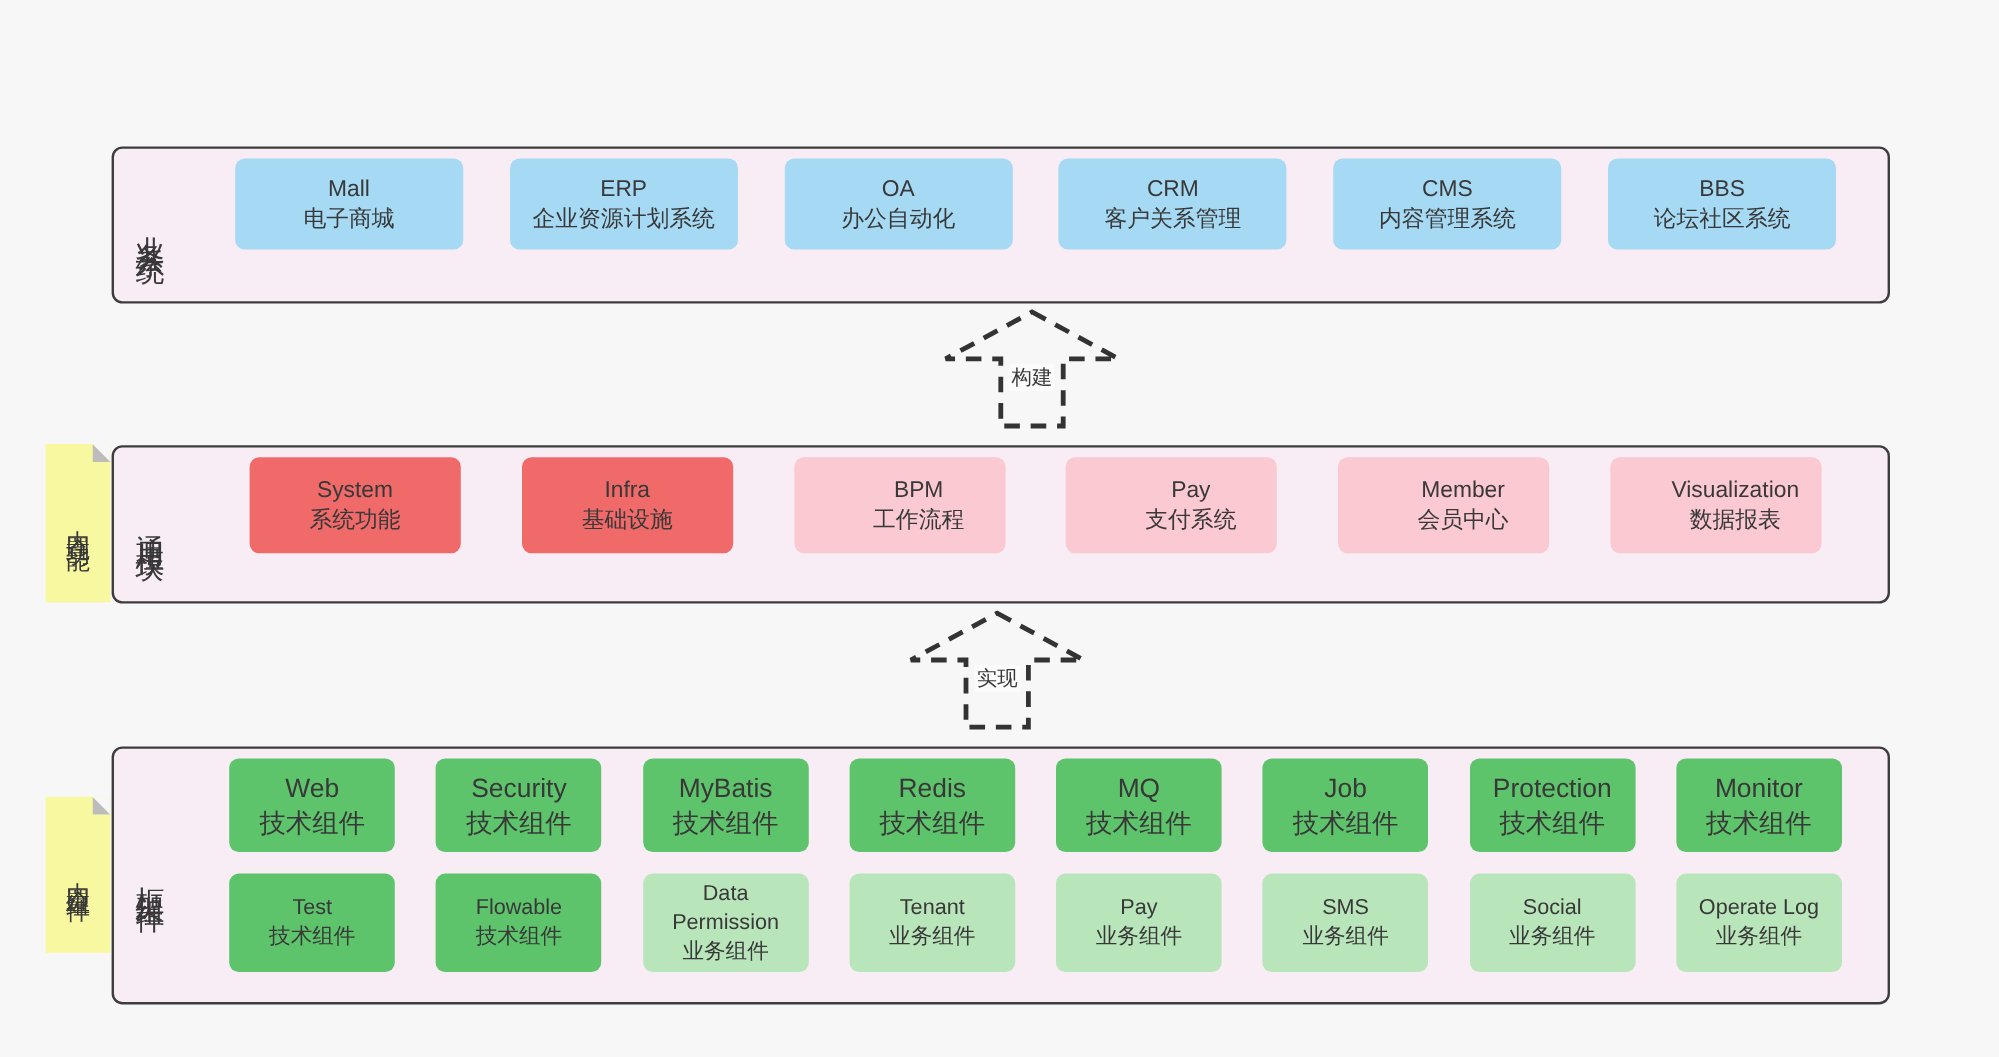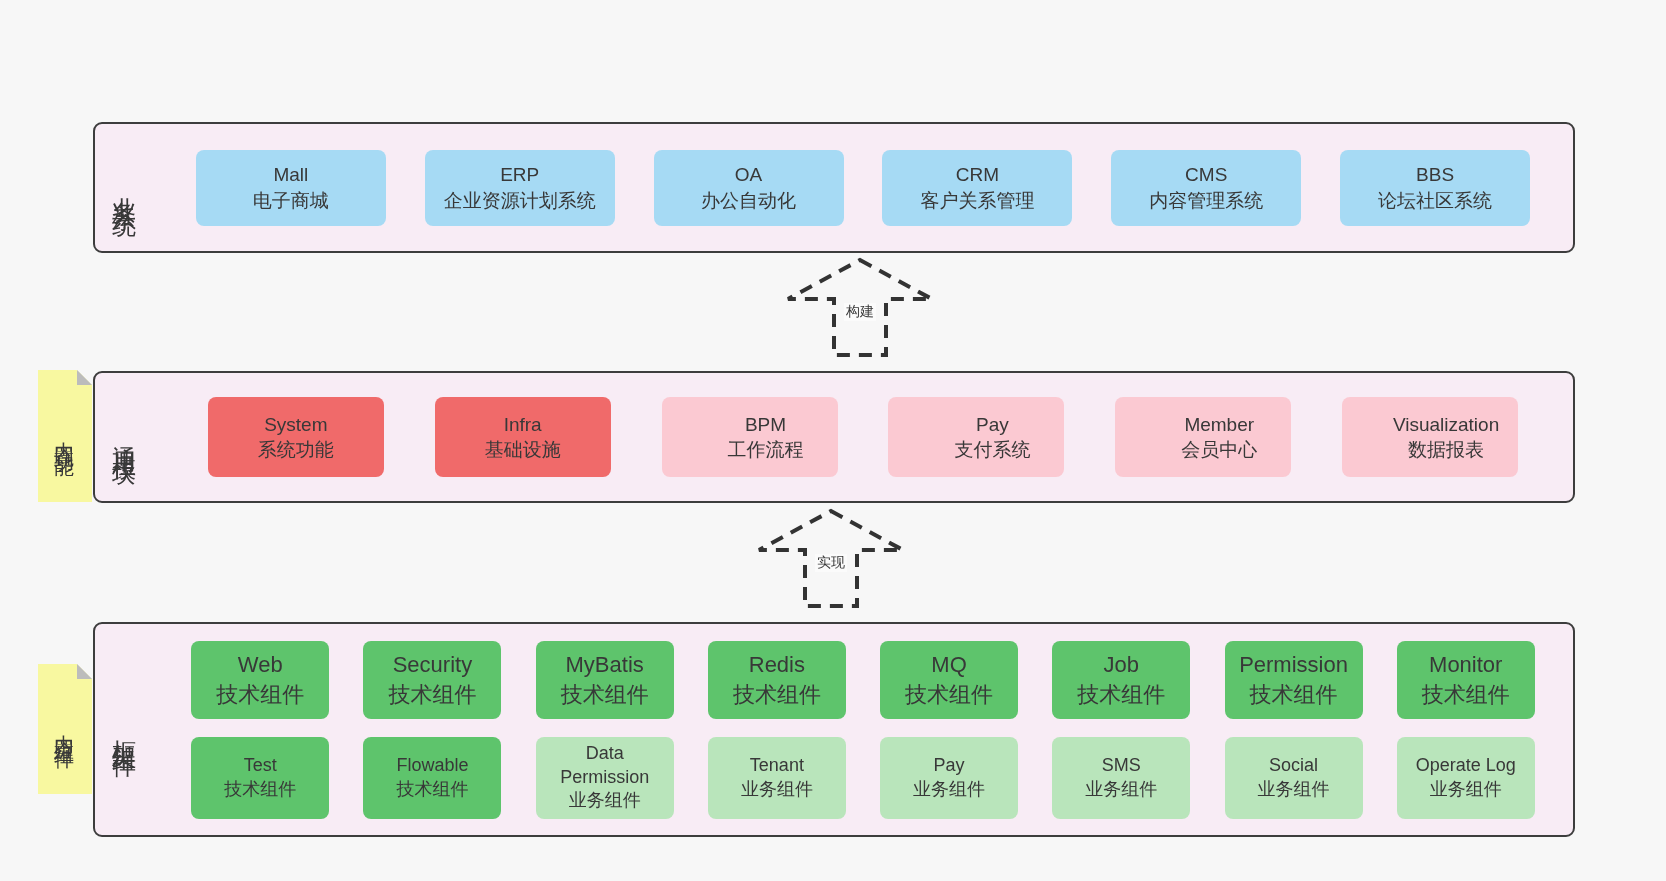--- a/index.html
+++ b/index.html
@@ -30,21 +30,21 @@
   .layer-title {
     width: 58px; flex: 0 0 58px;
     display: flex; align-items: center; justify-content: center;
     writing-mode: vertical-rl; text-orientation: upright;
     font-size: 24px; letter-spacing: 5px; line-height: 1;
     color: var(--text, #383838);
   }
   .rows {
     flex: 1 1 auto;
     display: flex; flex-direction: column;
-    justify-content: center;
+    justify-content: flex-start;
     gap: 18px;
     padding: 8px 4px;
     box-sizing: border-box;
   }
   .box-row {
     display: flex;
     justify-content: space-evenly;
     align-items: center;
   }
 
@@ -110,21 +110,21 @@
     stroke: var(--arrow, #333333);
     stroke-width: 4;
     stroke-dasharray: 13 9;
   }
   .arrow-label {
     position: absolute;
     left: 50%; top: 46px;
     transform: translateX(-50%);
     background: #fbfbfb;
     padding: 0 2px;
-    font-size: 14px;
+    font-size: 17px;
     white-space: nowrap;
     color: var(--text, #383838);
   }
 </style>
 </head>
 <body>
 
 <div class="note note-modules">
   <span class="fold-bg"></span>
   <span class="fold"></span>
@@ -236,21 +236,21 @@
         </div>
         <div class="box box-green">
           <div>MQ</div>
           <div>技术组件</div>
         </div>
         <div class="box box-green">
           <div>Job</div>
           <div>技术组件</div>
         </div>
         <div class="box box-green">
-          <div>Permission</div>
+          <div>Protection</div>
           <div>技术组件</div>
         </div>
         <div class="box box-green">
           <div>Monitor</div>
           <div>技术组件</div>
         </div>
       </div>
       <div class="box-row row-1">
         <div class="box box-green">
           <div>Test</div>

